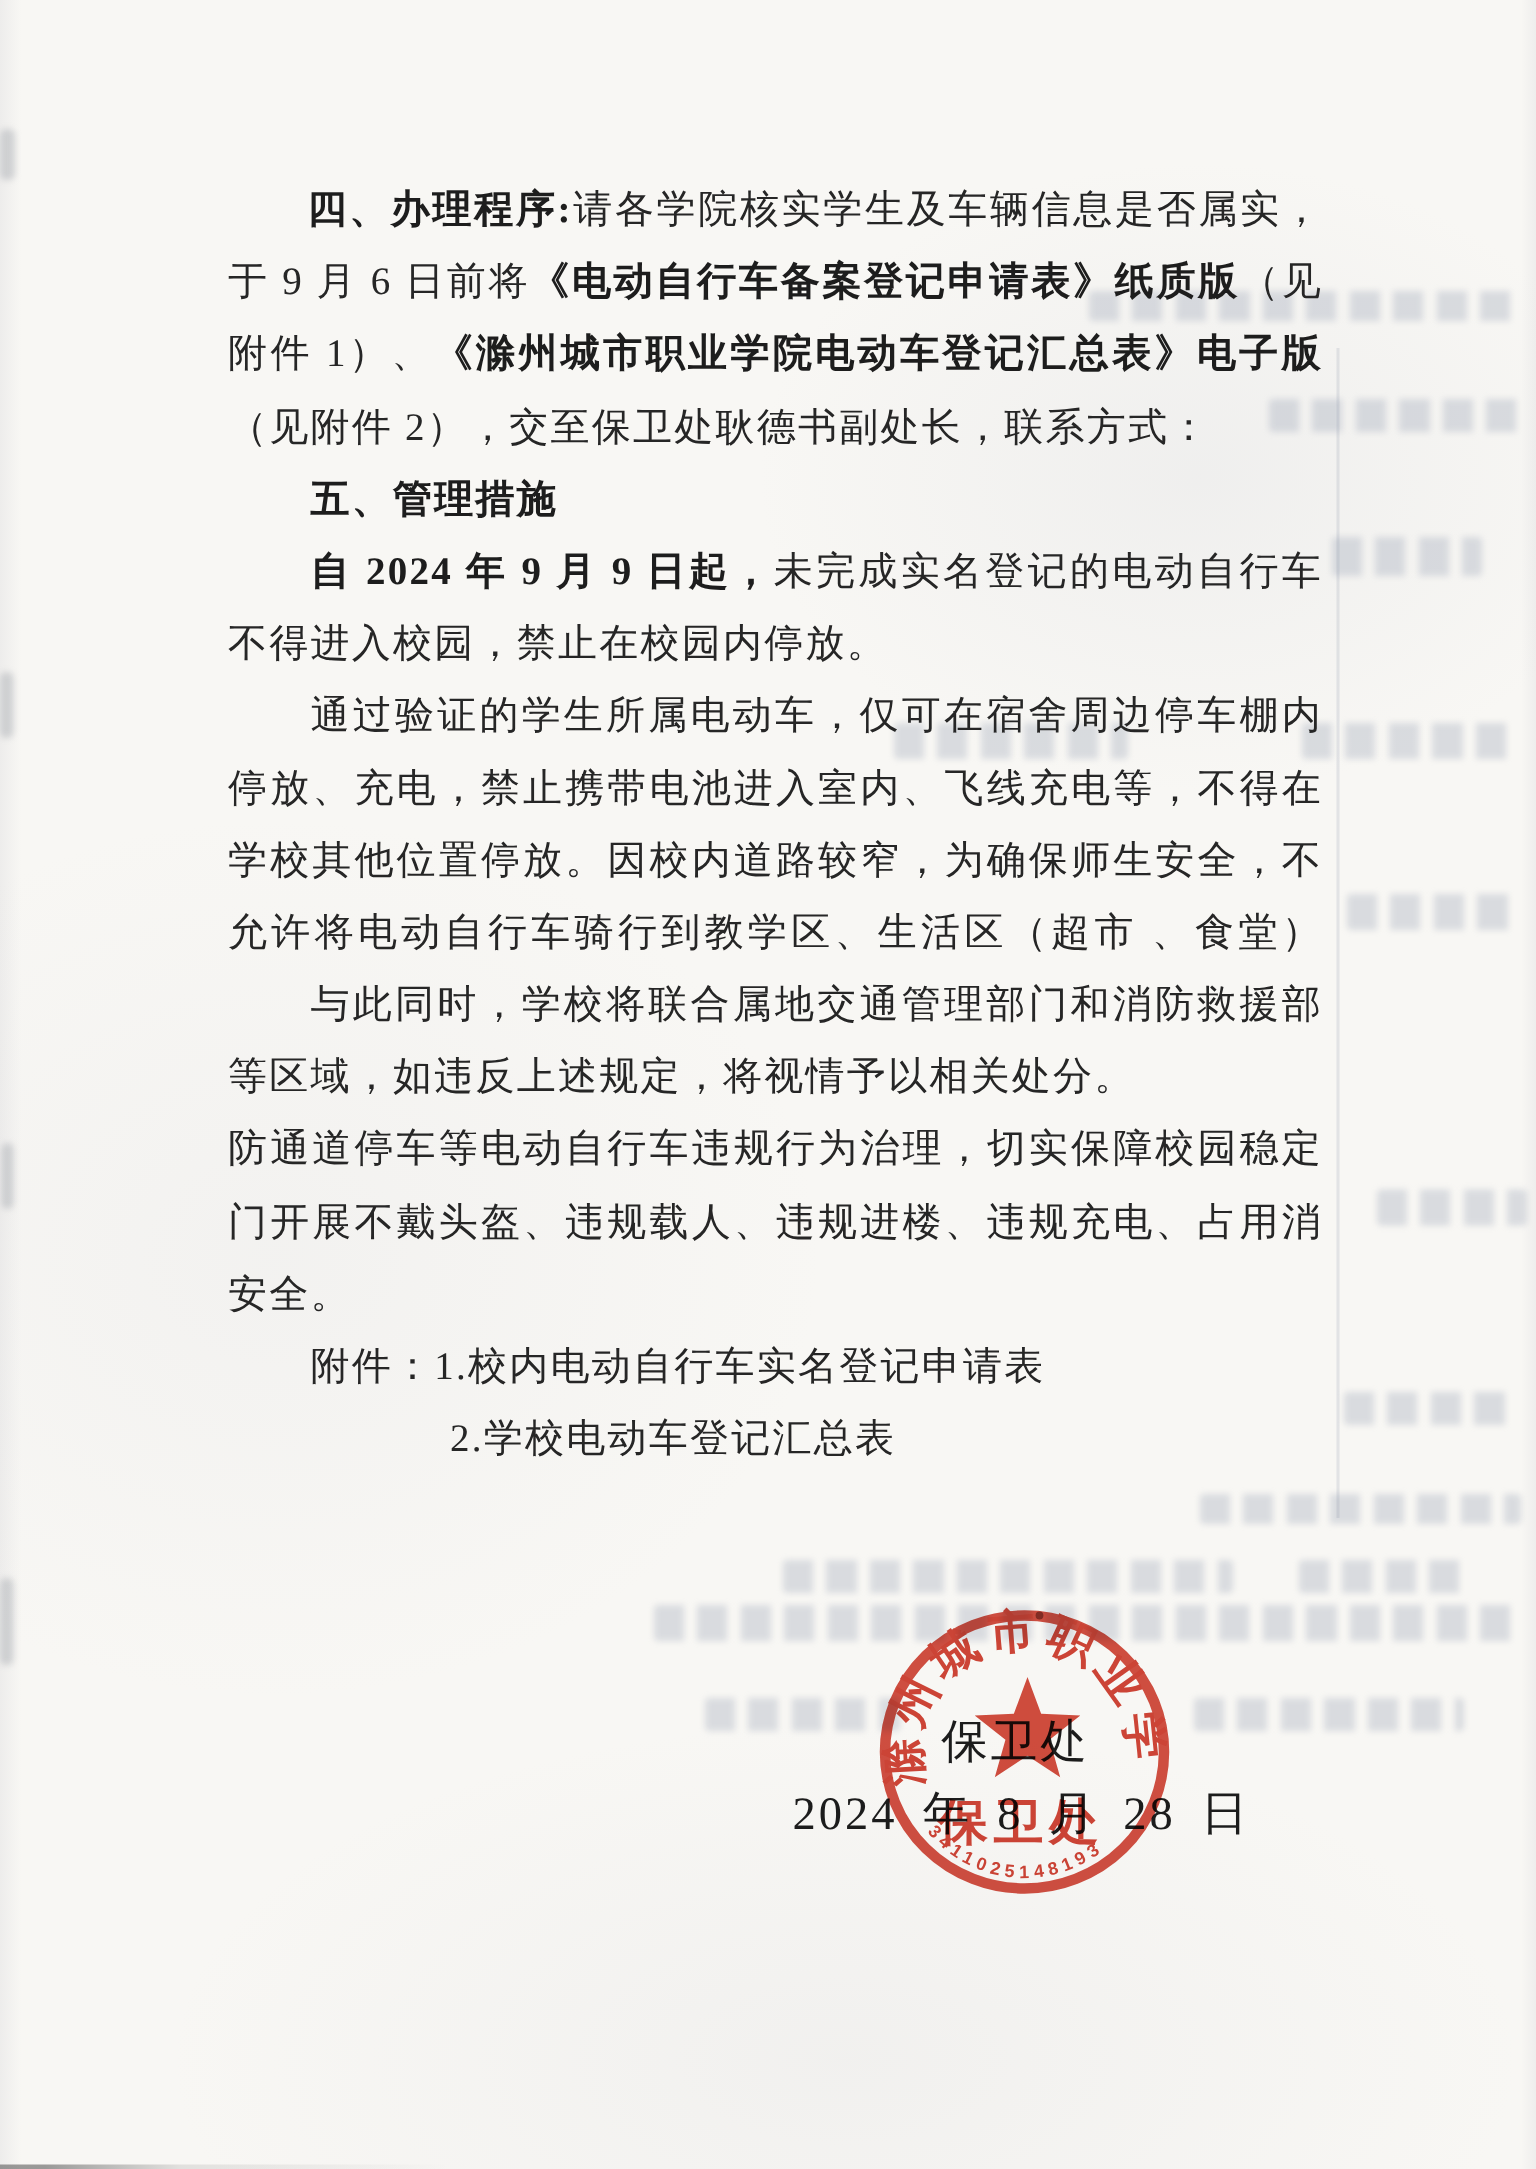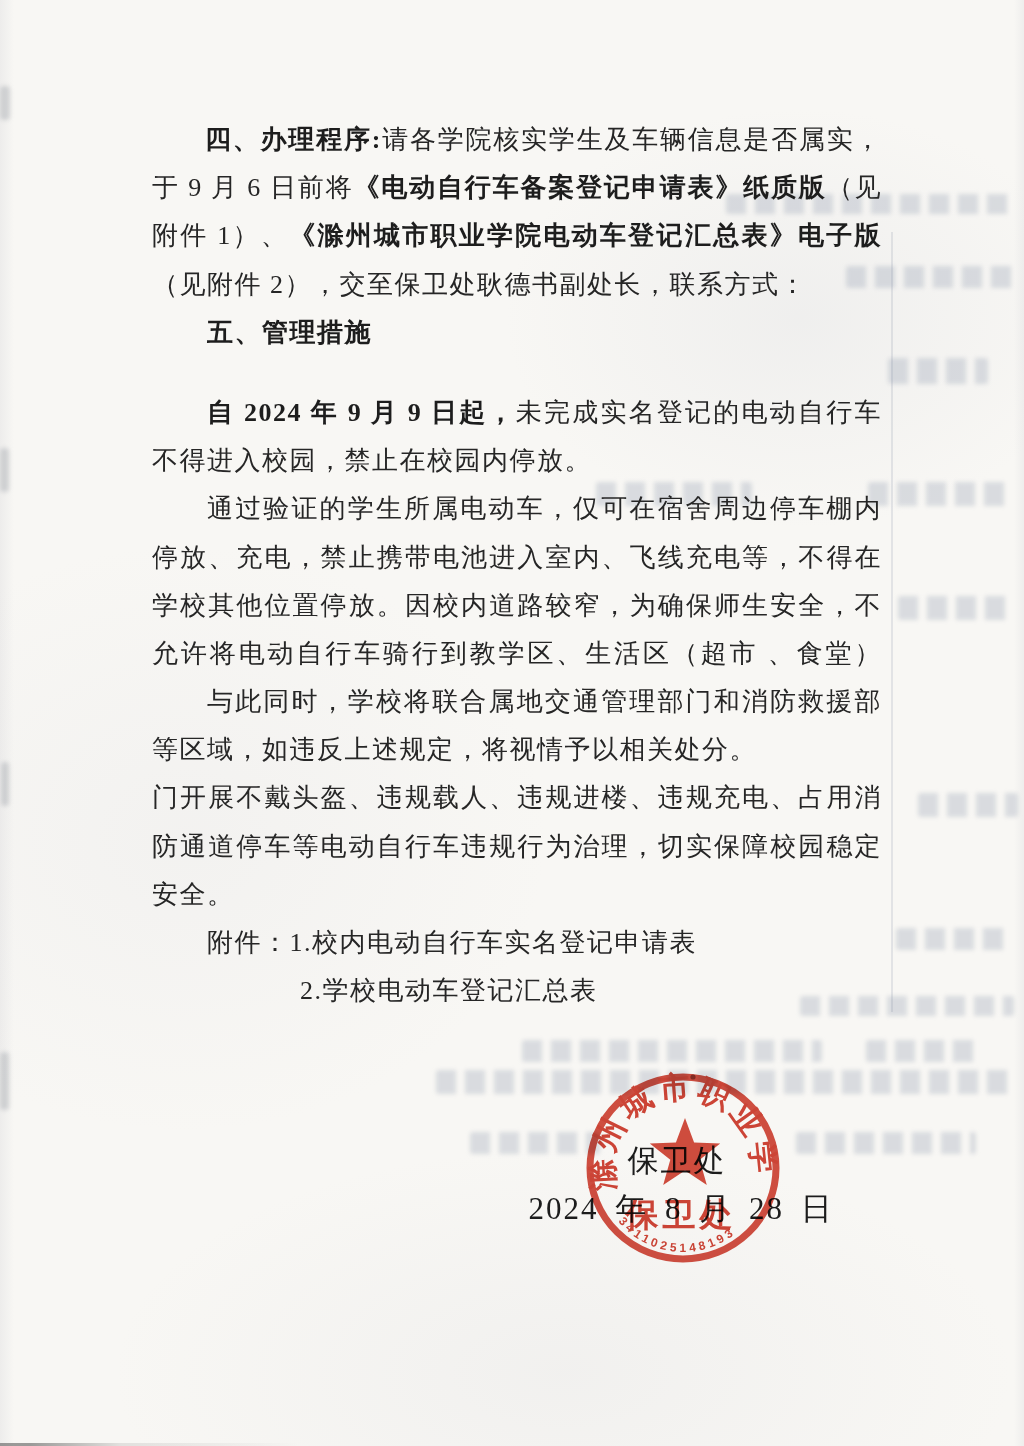--- a/index.html
+++ b/index.html
@@ -88,30 +88,30 @@
   <div class="smudge" style="left:1px;top:762px;width:8px;height:44px;"></div>
   <div class="smudge" style="left:0;top:1052px;width:9px;height:58px;"></div>
 
   <div class="content">
     <div>
         <div class="line fill" style="padding-left: 53px;"><span class="seg bold">四、办理程序:</span><span class="seg">请各学院核实学生及车辆信息是否属实，</span></div>
         <div class="line fill"><span class="seg">于 9 月 6 日前将</span><span class="seg bold">《电动自行车备案登记申请表》纸质版</span><span class="seg">（见</span></div>
         <div class="line fill"><span class="seg">附件 1）、</span><span class="seg bold">《滁州城市职业学院电动车登记汇总表》电子版</span></div>
         <div class="line"><span class="seg">（见附件 2），交至保卫处耿德书副处长，联系方式：</span></div>
         <div class="line" style="padding-left: 55px;"><span class="seg bold">五、管理措施</span></div>
-        <div class="line fill" style="padding-left: 55px; margin-top: 32px;"><span class="seg bold">自 2024 年 9 月 9 日起，</span><span class="seg">未完成实名登记的电动自行车</span></div>
+        <div class="line fill" style="padding-left: 55px;"><span class="seg bold">自 2024 年 9 月 9 日起，</span><span class="seg">未完成实名登记的电动自行车</span></div>
         <div class="line"><span class="seg">不得进入校园，禁止在校园内停放。</span></div>
         <div class="line fill" style="padding-left: 55px;"><span class="seg">通过验证的学生所属电动车，仅可在宿舍周边停车棚内</span></div>
         <div class="line fill"><span class="seg">停放、充电，禁止携带电池进入室内、飞线充电等，不得在</span></div>
         <div class="line fill"><span class="seg">学校其他位置停放。因校内道路较窄，为确保师生安全，不</span></div>
         <div class="line fill"><span class="seg">允许将电动自行车骑行到教学区、生活区（超市 、食堂）</span></div>
         <div class="line fill" style="padding-left: 55px;"><span class="seg">与此同时，学校将联合属地交通管理部门和消防救援部</span></div>
         <div class="line"><span class="seg">等区域，如违反上述规定，将视情予以相关处分。</span></div>
+        <div class="line fill"><span class="seg">防通道停车等电动自行车违规行为治理，切实保障校园稳定</span></div>
         <div class="line fill"><span class="seg">门开展不戴头盔、违规载人、违规进楼、违规充电、占用消</span></div>
-        <div class="line fill"><span class="seg">防通道停车等电动自行车违规行为治理，切实保障校园稳定</span></div>
         <div class="line"><span class="seg">安全。</span></div>
         <div class="line" style="padding-left: 55px;"><span class="seg">附件：1.校内电动自行车实名登记申请表</span></div>
         <div class="line" style="padding-left: 148px;"><span class="seg">2.学校电动车登记汇总表</span></div>
       </div>
   </div>
 
   <div class="signature sig-dept">保卫处</div>
   <div class="signature sig-date">2024 年 8 月 28 日</div>
 
   <svg class="seal" viewBox="0 0 200 196" xmlns="http://www.w3.org/2000/svg">

